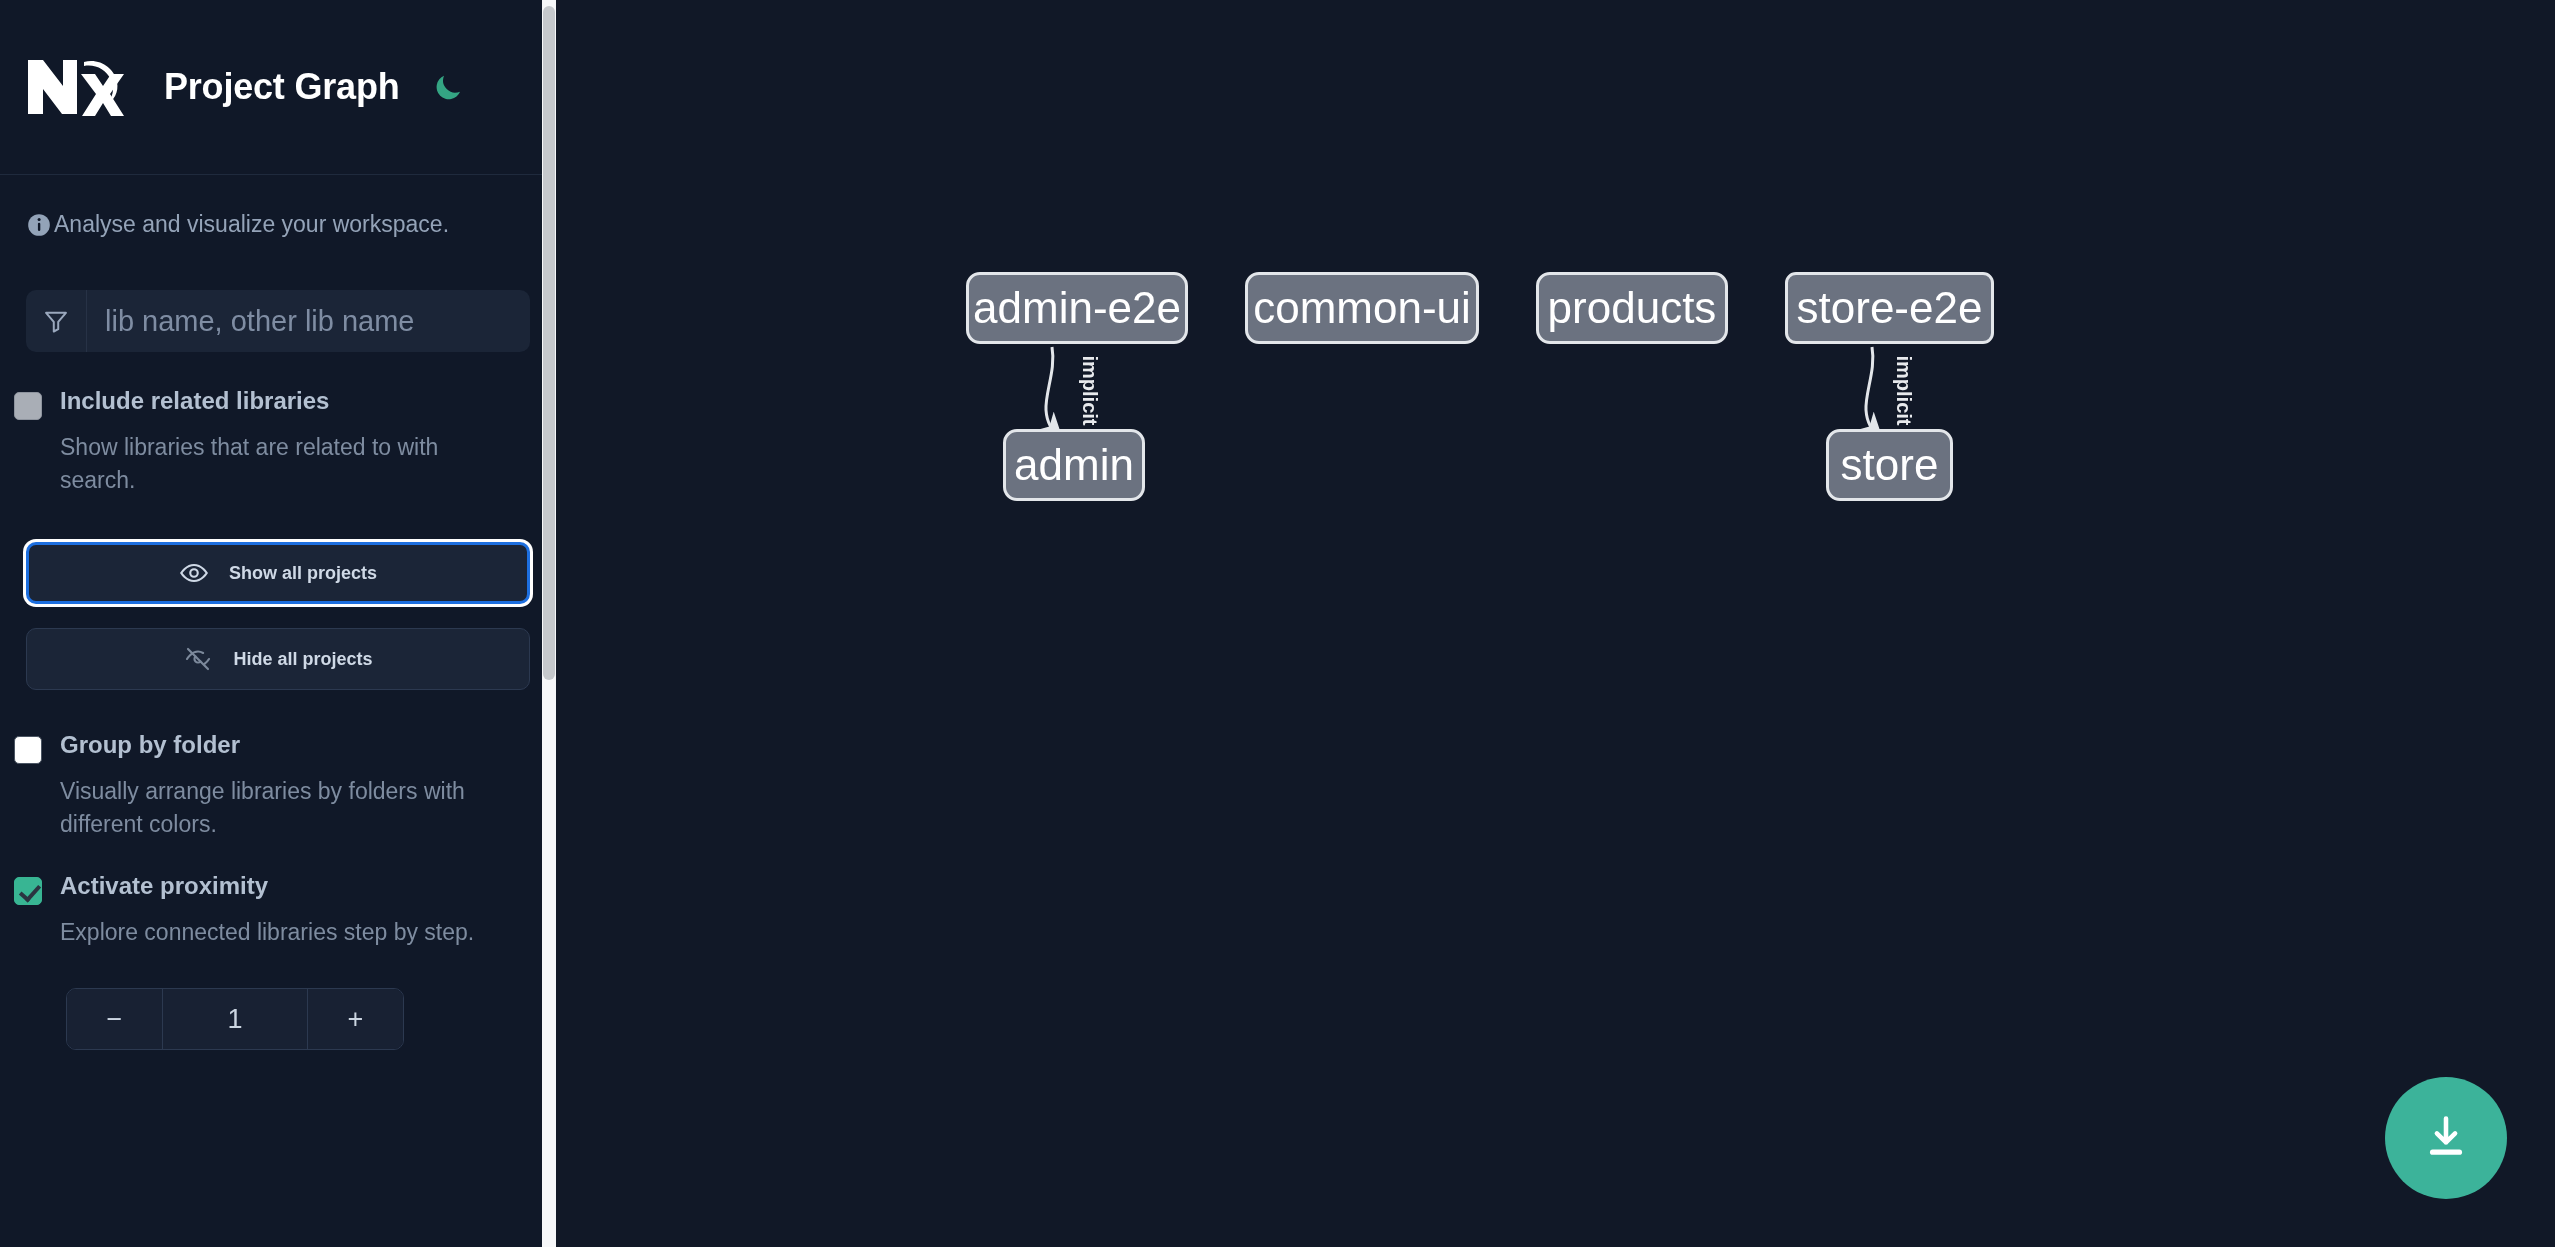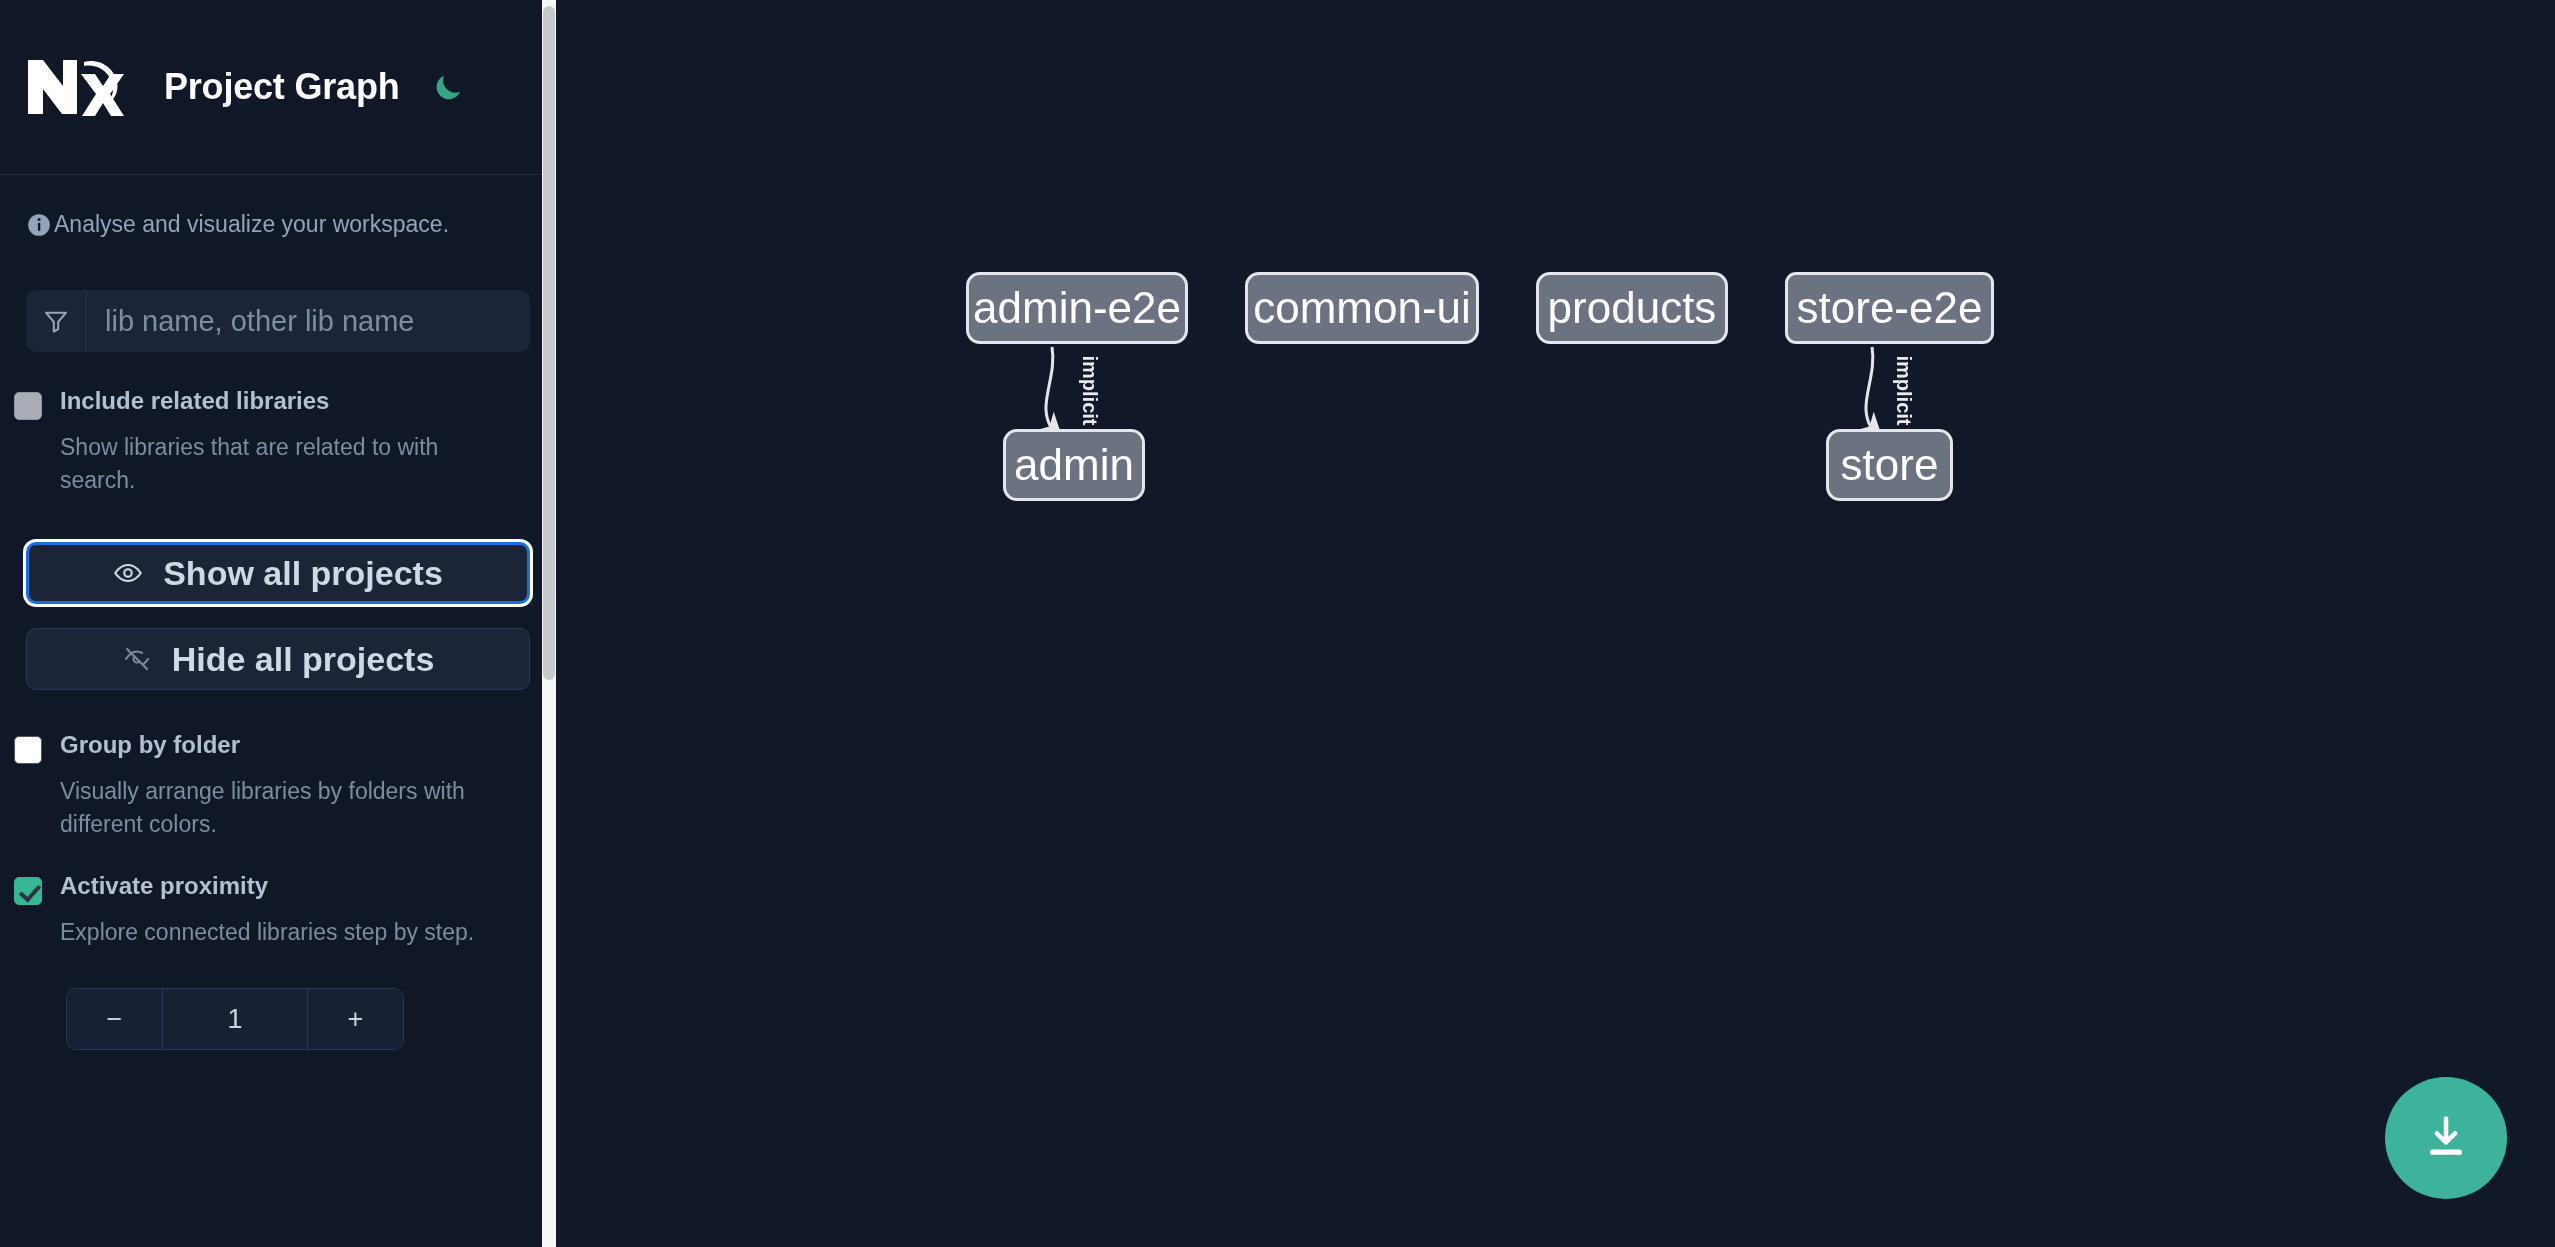--- a/index.html
+++ b/index.html
@@ -145,21 +145,21 @@
     background: #1b2537;
     border: 1px solid #2c3purple;
     border: 1px solid #2c3950;
     border-radius: 10px;
     display: flex;
     align-items: center;
     justify-content: center;
     gap: 20px;
     cursor: pointer;
     color: #cfd9e6;
-    font-size: 34px;
+    font-size: 18px;
     font-weight: 700;
     text-align: right;
   }
   .gbtn.focused {
     border: 3px solid #1d6fe0;
     box-shadow: 0 0 0 3px #ffffff;
   }
   .gbtn + .gbtn { margin-top: 24px; }
   .gbtn .bi { width: 30px; height: 30px; flex: 0 0 30px; display:flex; }
 

